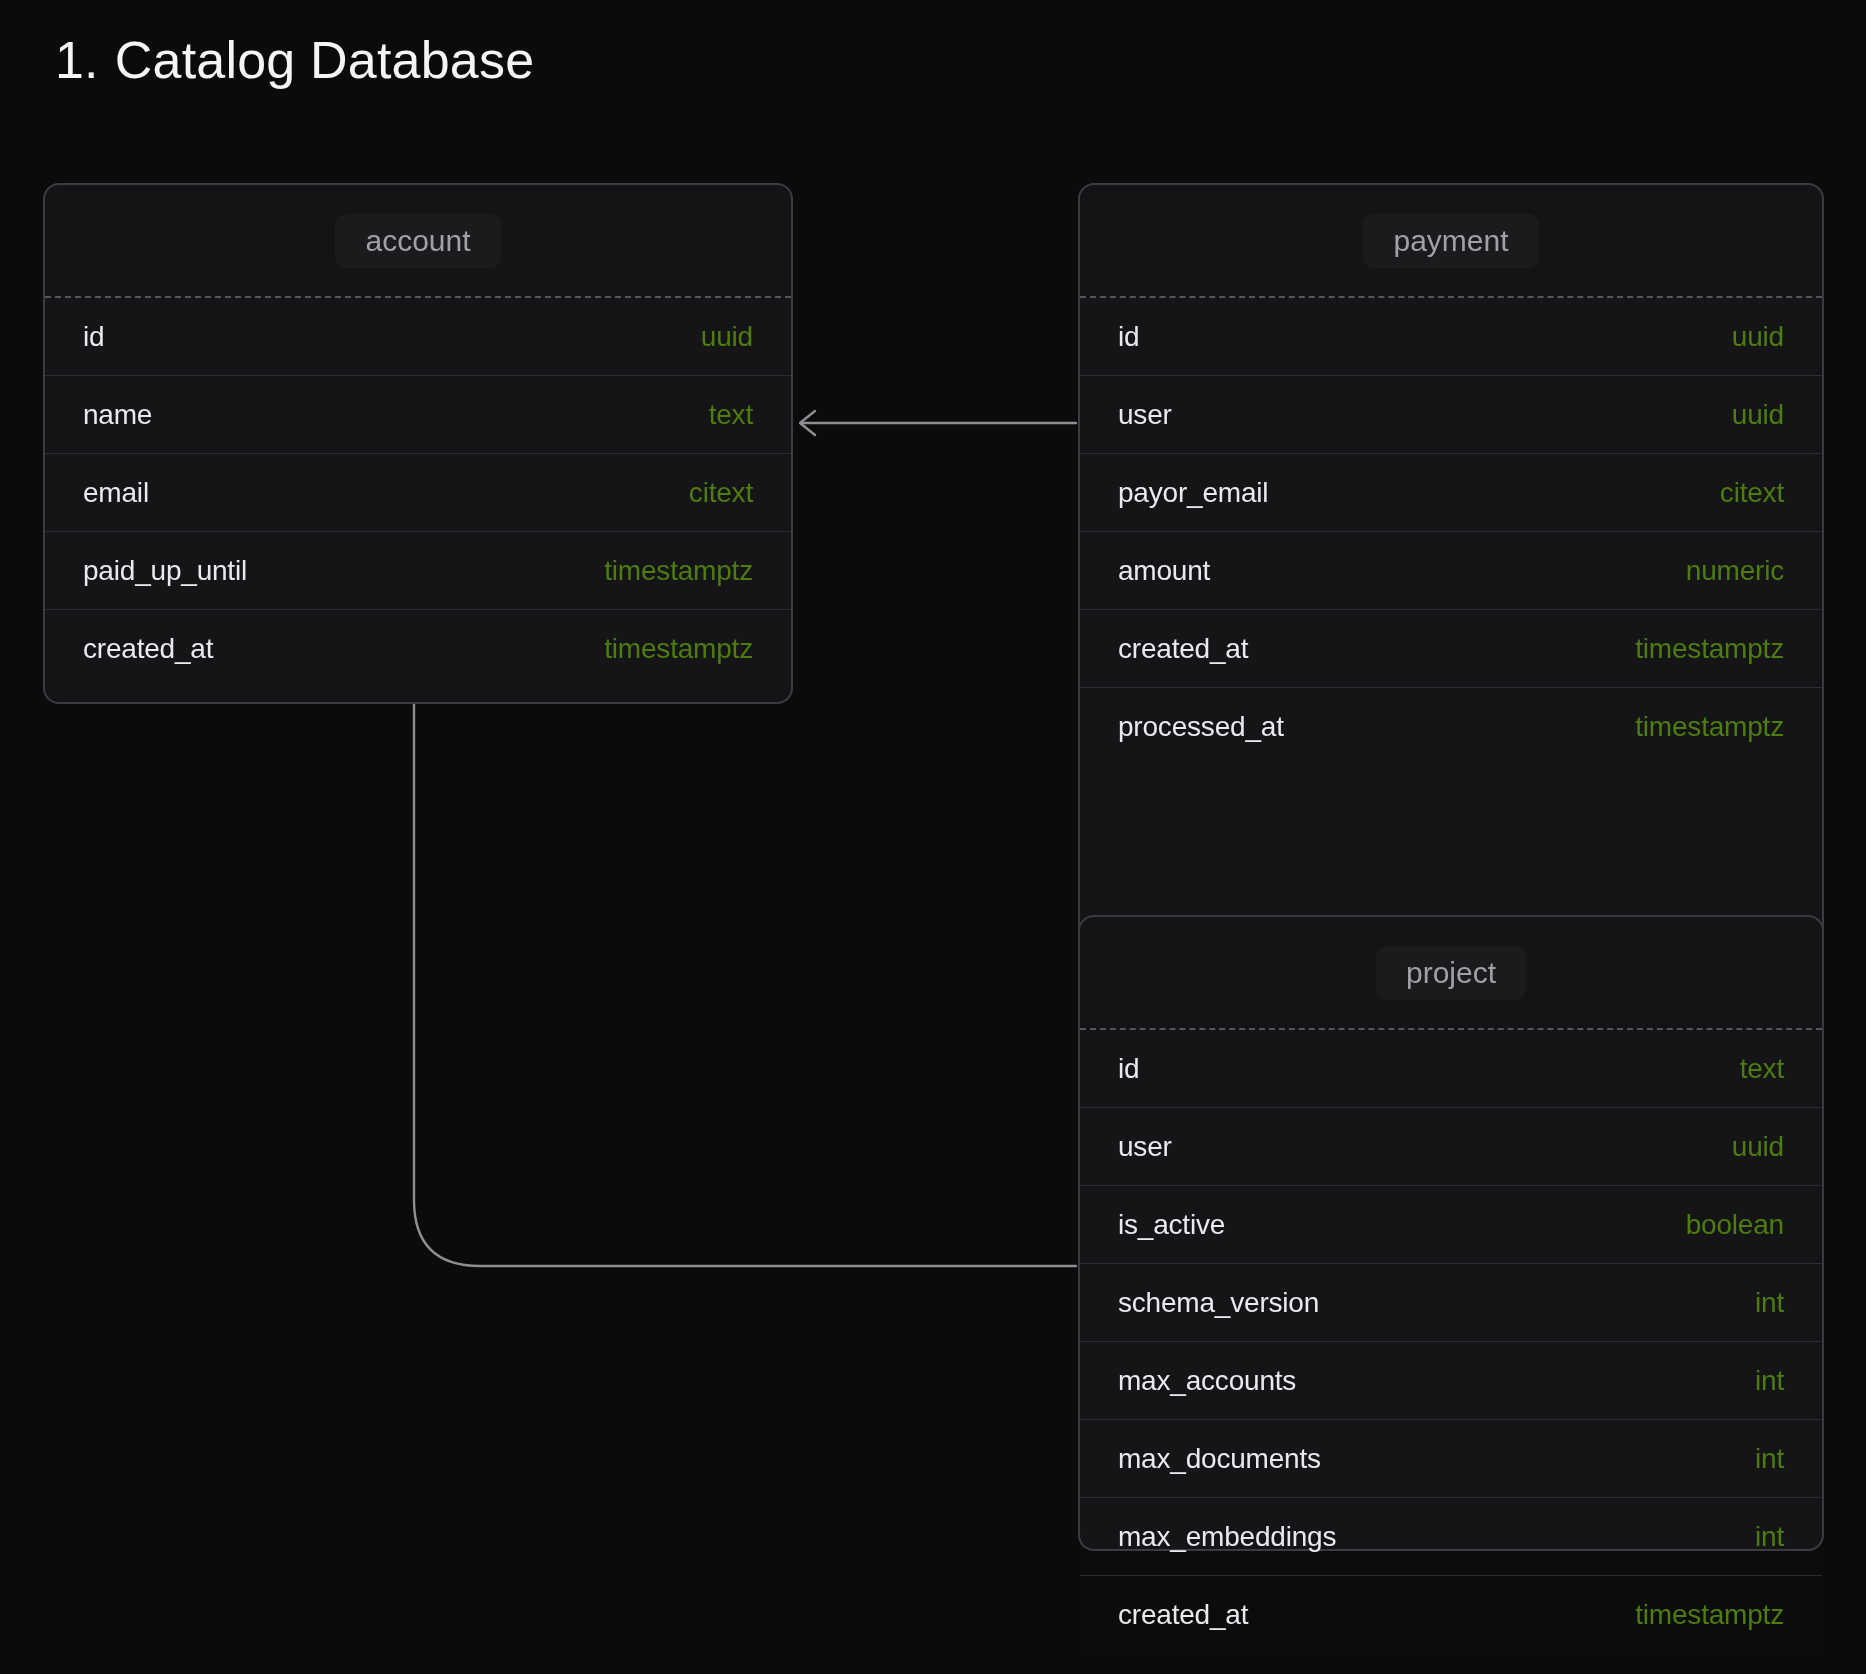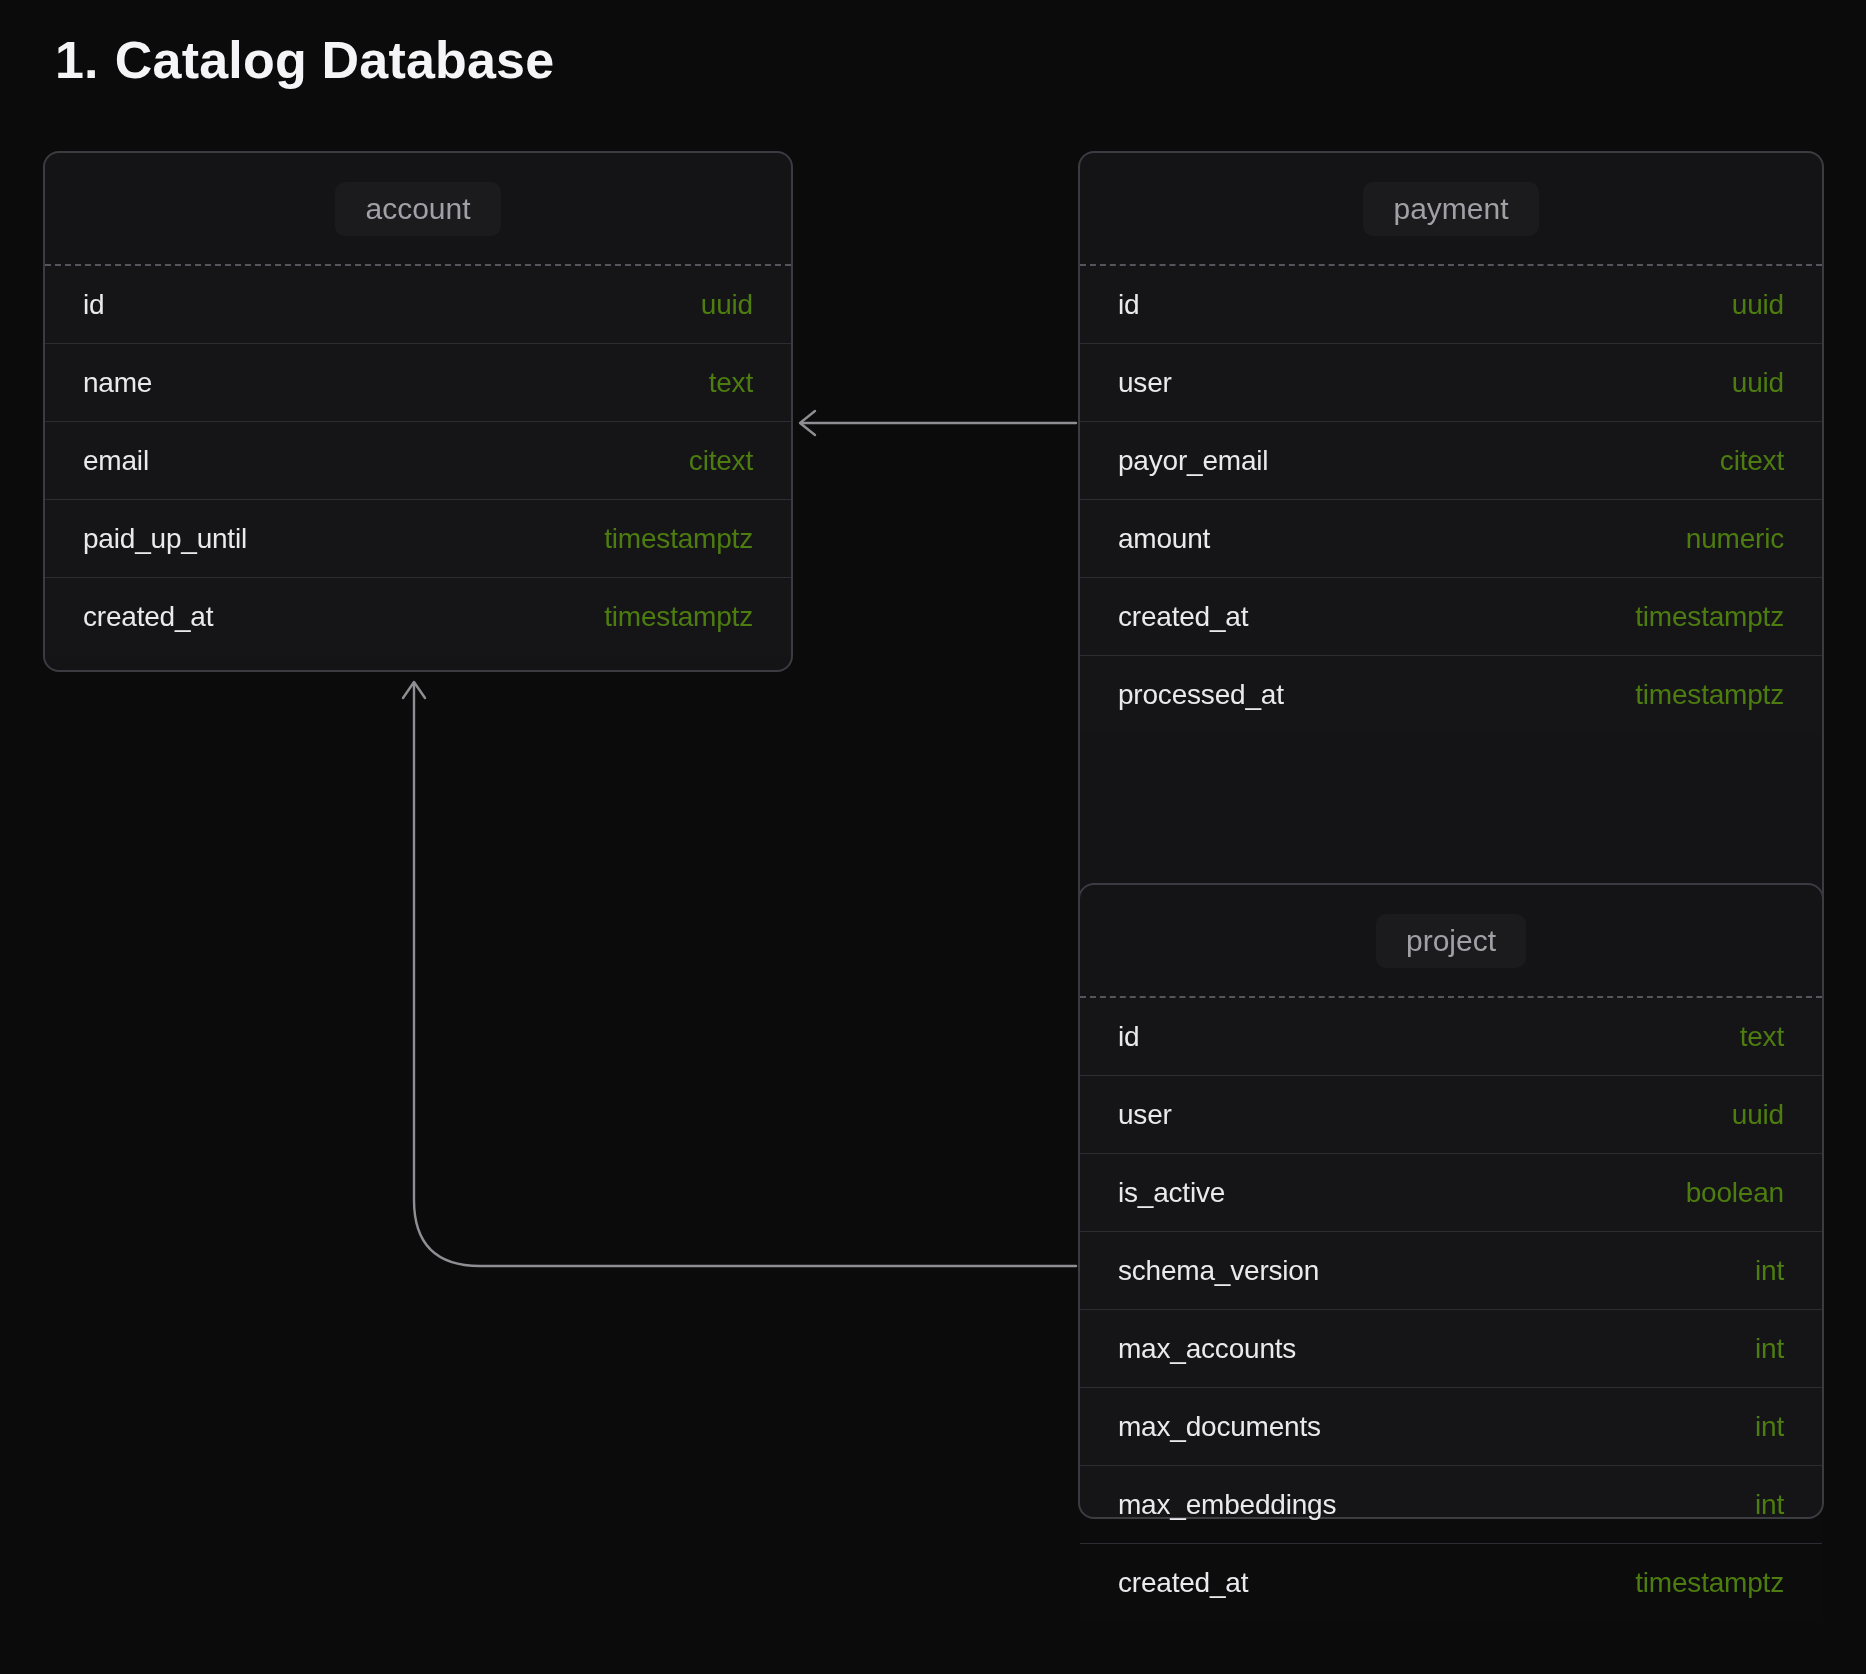--- a/index.html
+++ b/index.html
@@ -5,31 +5,31 @@
   html,body{margin:0;padding:0;background:#0b0b0c;}
   .canvas{
     position:relative;
     width:1866px;height:1674px;
     background:#0b0b0c;
     font-family:"Liberation Sans","DejaVu Sans",sans-serif;
     overflow:hidden;
   }
   .page-title{
     position:absolute;left:55px;top:30px;
-    font-size:52px;font-weight:700;color:#f5f5f7;
+    font-size:52px;font-weight:400;color:#f5f5f7;
     letter-spacing:0.2px;white-space:nowrap;
   }
   .page-title .num{margin-right:16px;}
   .tbl{
     position:absolute;
     background:#141417;
     border:2px solid #3b3b42;
     border-radius:16px;
     box-sizing:border-box;
-    display:flex;flex-direction:column;
+    display:flex;flex-direction:column;margin-top:32px;
   }
   .tbl-account{left:43px;top:151px;width:750px;height:521px;}
   .tbl-payment{left:1078px;top:151px;width:746px;height:776px;}
   .tbl-project{left:1078px;top:883px;width:746px;height:636px;}
   .tbl-header{
     height:111px;flex:none;
     display:flex;align-items:center;justify-content:center;
     border-bottom:2px dashed #55555c;
   }
   .tbl-header .pill{

